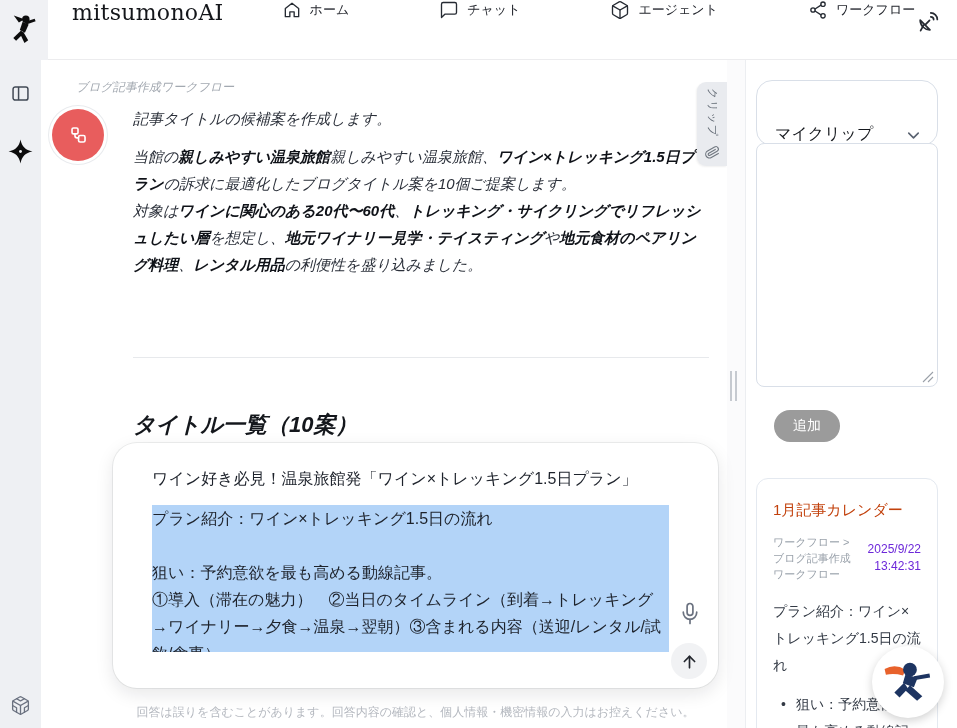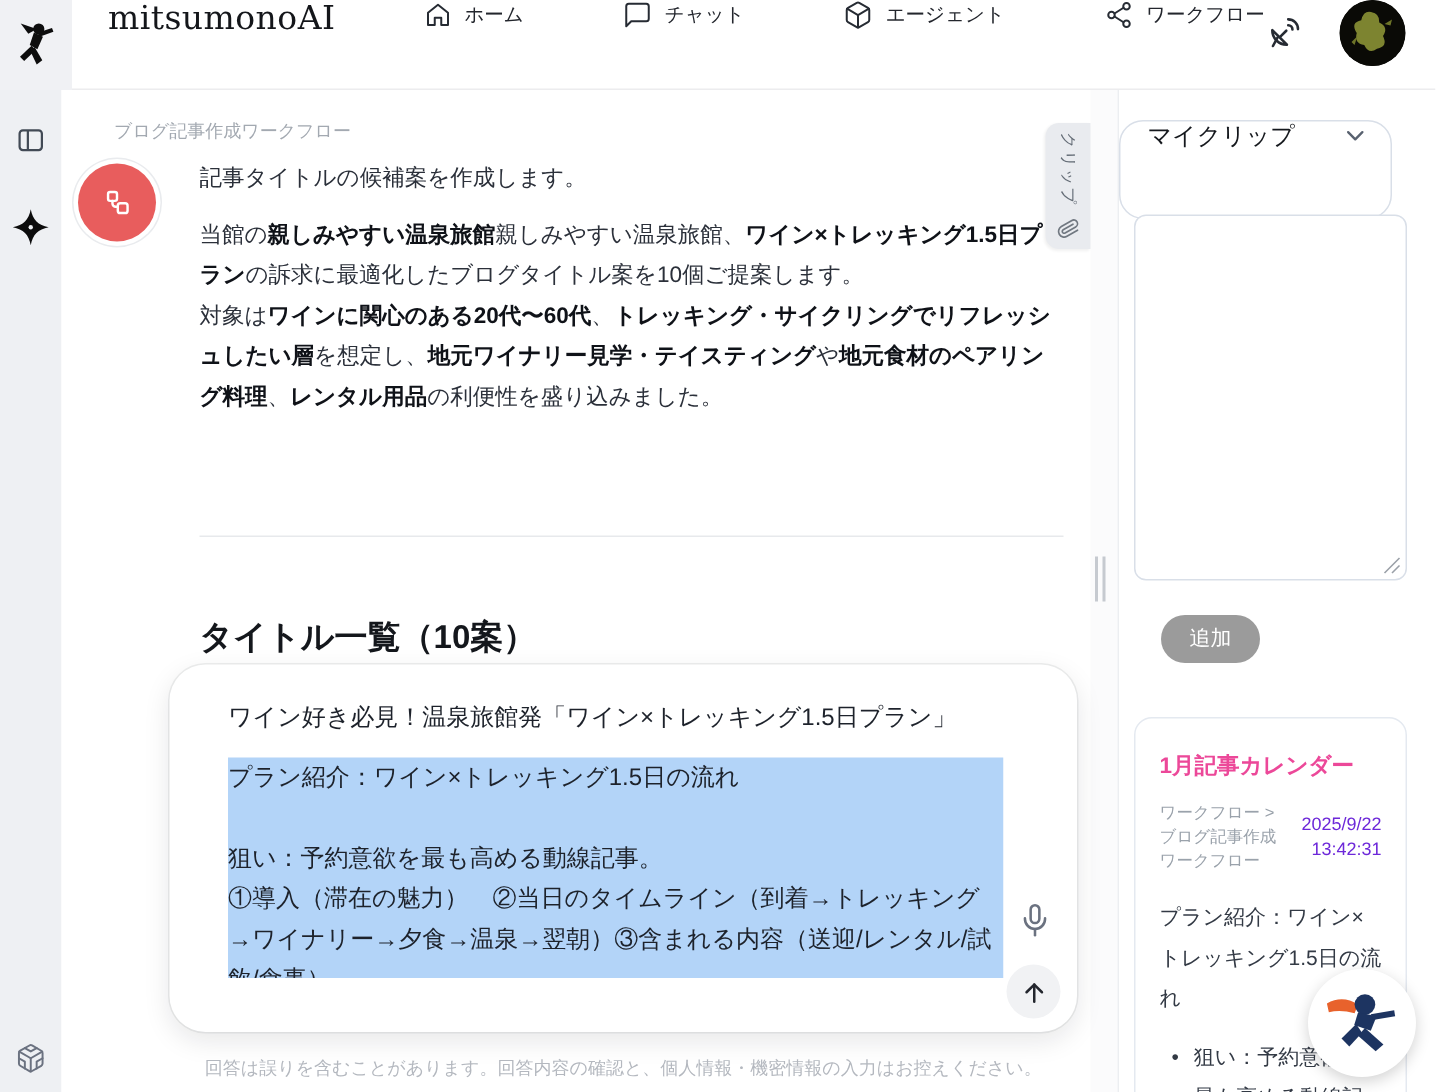--- a/index.html
+++ b/index.html
@@ -5,31 +5,31 @@
   * { box-sizing: border-box; margin: 0; padding: 0; }
   html,body { width: 957px; height: 728px; overflow: hidden; }
   body { font-family: "Liberation Sans", sans-serif; background: #fff; position: relative; color: #262b33; }
   .app { position: absolute; inset: 0; }
 
   
   .topbar { position: absolute; top: 0; left: 0; right: 0; height: 60px; background: #fff;
             border-bottom: 1px solid #ececee; display: flex; align-items: flex-start; z-index: 5; }
   .logo-block { width: 48px; height: 60px; background: #f0f1f4; display: flex; align-items: center; justify-content: center; flex: 0 0 48px; }
   .logo-text { font-family: "DejaVu Serif", "Liberation Serif", serif; font-size: 22px; color: #14161a; margin-left: 24px; letter-spacing: .3px; }
-  .mainnav { display: flex; gap: 66px; align-items: center; margin-left: 58px; }
+  .mainnav { display: flex; gap: 90px; align-items: center; margin-left: 58px; }
   .nav-item { display: flex; align-items: center; gap: 8px; font-size: 13px; color: #23262d; cursor: pointer; white-space: nowrap; }
   .top-right { margin-left: auto; display: flex; align-items: center; gap: 24px; padding-right: 22px; }
   .avatar { width: 44px; height: 44px; border-radius: 50%; background: #0a0a07; overflow: hidden; cursor: pointer; flex: 0 0 44px; }
 
   
   .rail { position: absolute; top: 60px; left: 0; width: 41px; bottom: 0; background: #eef0f3; }
   .rail-btn { position: absolute; left: 0; width: 41px; height: 30px; display: flex; justify-content: center; align-items: center; cursor: pointer; }
 
   
-  .content { position: absolute; left: 41px; top: 60px; width: 686px; bottom: 0; background: #fff; overflow: hidden; }
+  .content { position: absolute; left: 41px; top: 60px; width: 686px; bottom: 0; background: #fff; overflow: hidden; font-style: italic; }
   .wf-label { position: absolute; left: 35px; top: 19px; font-size: 12px; color: #a3a9b1; }
   .bot-avatar { position: absolute; left: 11px; top: 49px; width: 52px; height: 52px; border-radius: 50%;
                 background: var(--accent-red, #e85d5d); box-shadow: 0 0 0 3px #fff, 0 0 0 4px #e9ebee;
                 display: flex; align-items: center; justify-content: center; }
   .msg { position: absolute; left: 92px; top: 49px; width: 577px; font-size: 15px; color: #2b303a; }
   .m1 { line-height: 19px; }
   .m2 { margin-top: 16px; line-height: 19px; }
   .para { margin-top: 15px; line-height: 27px; }
   .b { font-weight: 700; color: #0f1218; }
   .hr { position: absolute; left: 92px; top: 297px; width: 576px; height: 1px; background: #e7e9ec; }
@@ -58,34 +58,34 @@
   .mic-btn { position: absolute; left: 565px; top: 158px; width: 24px; height: 26px; cursor: pointer; }
   .send-btn { position: absolute; left: 558px; top: 200px; width: 36px; height: 36px; border-radius: 50%;
               background: #f1f2f4; display: flex; align-items: center; justify-content: center; cursor: pointer; }
 
   .disclaimer { position: absolute; top: 704px; left: 113px; width: 605px; text-align: center;
                 font-size: 12px; color: #b4b8bf; z-index: 6; }
 
   
   .rightpanel { position: absolute; left: 745px; top: 60px; right: 0; bottom: 0; background: #fff;
                 border-left: 1px solid #eceef1; overflow: hidden; }
-  .clips-dropdown { position: absolute; left: 0; top: 20px; width: 182px; height: 66px; border: 1px solid #d9dfe8;
-                    border-radius: 16px; background: #fff; display: flex; align-items: flex-start; padding: 0 14px 0 18px;
+  .clips-dropdown { position: absolute; left: 10px; top: 20px; width: 182px; height: 66px; border: 1px solid #d9dfe8;
+                    border-radius: 16px; background: #fff; display: flex; align-items: flex-end; padding: 0 14px 0 18px;
                     cursor: pointer; }
   .clips-dropdown .lbl { font-size: 16px; color: #15181d; flex: 1; }
   .clip-input { position: absolute; left: 10px; top: 83px; width: 182px; height: 244px; border: 1px solid #d9dfe8;
                 border-radius: 8px; background: #fff; cursor: text; }
   .add-btn { position: absolute; left: 17px; top: 266px; width: 66px; height: 32px; border-radius: 16px;
              background: var(--add-button-gray, #9b9b9b); color: #fff; font-size: 14px; display: flex;
              align-items: center; justify-content: center; cursor: pointer; border: none; font-family: inherit; }
   .resize-corner { position: absolute; right: 3px; bottom: 3px; }
 
   .clip-card { position: absolute; left: 10px; top: 418px; width: 182px; height: 350px; border: 1px solid #e4e9f0;
                border-radius: 12px; background: #fff; padding: 16px; cursor: pointer; }
-  .card-title { font-size: 15px; font-weight: 700; color: #ec4899; margin: 6px 0 14px; }
+  .card-title { font-size: 15px; font-weight: 400; color: #c2410c; margin: 6px 0 14px; }
   .card-meta { display: flex; justify-content: space-between; align-items: center; }
   .crumb { font-size: 11px; color: #9aa2ab; line-height: 16px; white-space: pre-line; }
   .tstamp { font-size: 12px; color: #6d28d9; line-height: 17px; white-space: pre-line; text-align: right; }
   .card-body { margin-top: 16px; font-size: 14px; color: #333a45; line-height: 27px; }
   .card-bullet { margin-top: 12px; display: flex; gap: 10px; font-size: 14px; color: #333a45; line-height: 27px; padding-left: 8px; }
 
   
   .mascot { position: absolute; left: 872px; top: 646px; width: 72px; height: 72px; border-radius: 50%;
             background: #fff; box-shadow: 0 3px 10px rgba(0,0,0,.18); display: flex; align-items: center;
             justify-content: center; cursor: pointer; z-index: 8; }

